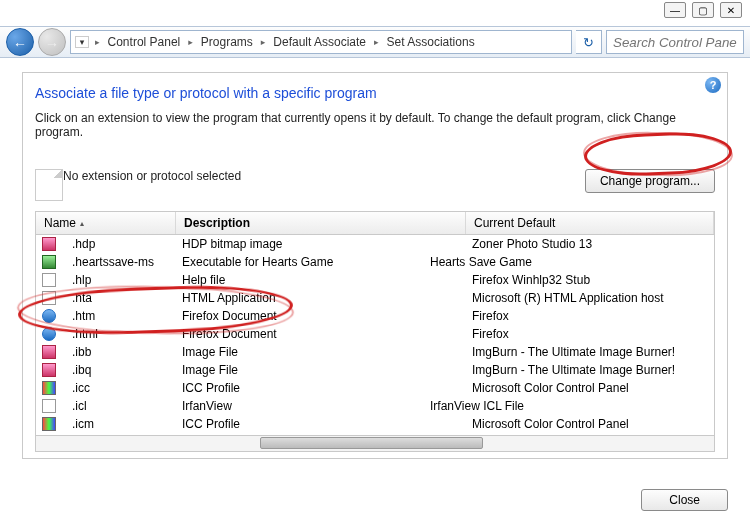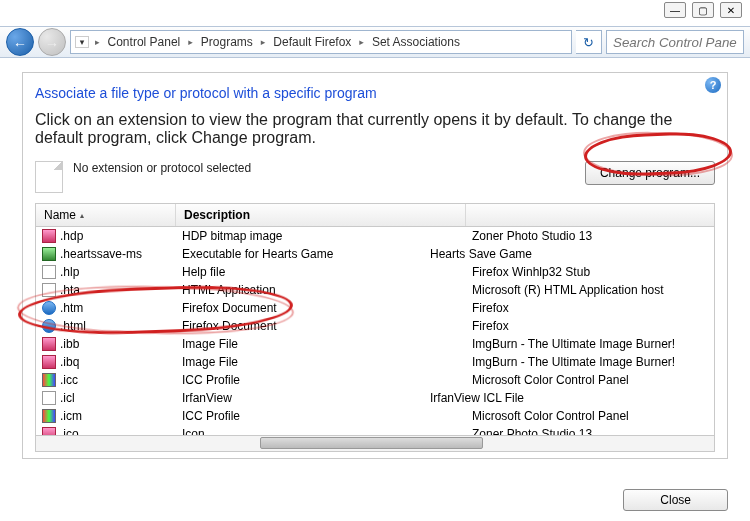--- a/index.html
+++ b/index.html
@@ -100,23 +100,23 @@
     width:16px; height:16px;
     border-radius:50%;
     background: radial-gradient(circle at 30% 30%, #7ab6f2, #1c6bc2);
     color:#fff; font-size:11px; font-weight:bold;
     display:flex; align-items:center; justify-content:center;
     cursor:pointer;
   }
   h1.title {
     color:#1d4ed8; font-size:14px; font-weight:normal; margin-bottom:10px;
   }
-  .instruction { font-size:16px; color:#222; margin-bottom:14px; }
+  .instruction { font-size:12px; color:#222; margin-bottom:30px; }
   .noext-row {
-    display:flex; align-items:flex-start; gap:10px; margin-bottom:10px;
+    display:flex; align-items:flex-start; gap:0; margin-bottom:10px;
   }
   .blank-file-icon {
     width:28px; height:32px;
     border:1px solid #ccc;
     background:#fff;
     position:relative;
   }
   .blank-file-icon::after{
     content:''; position:absolute; top:0; right:0;
     width:8px; height:8px;
@@ -160,21 +160,21 @@
   .tbody {
     flex:1; overflow-y:scroll;
     font-size:12px;
   }
   .row {
     display:flex;
     padding:2px 0;
     align-items:center;
     cursor:pointer;
   }
-  .cell.name { width:140px; padding-left:6px; display:flex; align-items:center; gap:4px; }
+  .cell.name { width:140px; padding-left:6px; display:flex; align-items:center; gap:16px; }
   .cell.desc { width:290px; padding-left:6px; }
   .cell.def  { flex:1; padding-left:6px; }
   .ficon { width:14px; height:14px; display:inline-block; border:1px solid #999; background:#fff; font-size:9px; line-height:12px; text-align:center; flex-shrink:0;}
   .ficon.blue { background: linear-gradient(#7ab6f2,#1c6bc2); border-color:#1c6bc2; border-radius:50%; }
   .ficon.img  { background: linear-gradient(#f9c,#c36); border-color:#a24; }
   .ficon.green{ background: linear-gradient(#9e9,#383); border-color:#262; }
   .ficon.rainbow{ background: linear-gradient(90deg,#f44,#4f4,#44f); border-color:#666;}
   .hscroll {
     height:16px; border-top:1px solid #c9c9c9;
     background:#f4f4f4;
@@ -184,21 +184,21 @@
     position:absolute; top:1px; left:33%; width:33%; height:12px;
     background:linear-gradient(#ddd,#bbb); border:1px solid #999; border-radius:2px;
   }
   
   .footer {
     position:absolute; bottom:10px; right:22px;
     display:flex; justify-content:flex-end;
     padding-top:8px;
   }
   .close-btn {
-    padding: 3px 36px;
+    padding: 3px 27px;
     font-size:12px;
     background: linear-gradient(#fdfdfd, #e8e8e8);
     border:1px solid #8a8a8a;
     border-radius:3px;
     cursor:pointer;
   }
   
   .annot {
     position:absolute;
     border:3px solid #d02020;
@@ -225,21 +225,21 @@
 <div class="navbar">
   <div class="nav-btn" title="Back">←</div>
   <div class="nav-btn disabled" title="Forward">→</div>
   <div class="breadcrumb">
     <span class="bc-dropdown">▾</span>
     <span class="bc-chev">▸</span>
     <span class="bc-seg">Control Panel</span>
     <span class="bc-chev">▸</span>
     <span class="bc-seg">Programs</span>
     <span class="bc-chev">▸</span>
-    <span class="bc-seg">Default Firefox</span>
+    <span class="bc-seg">Default Associate</span>
     <span class="bc-chev">▸</span>
     <span class="bc-seg">Set Associations</span>
   </div>
   <div class="refresh" title="Refresh">↻</div>
   <input class="searchbox" placeholder="Search Control Panel" style="">
 </div>
 
 <div class="panel">
   <div class="help-icon">?</div>
   <h1 class="title">Associate a file type or protocol with a specific program</h1>
@@ -251,20 +251,21 @@
     <button class="change-btn">Change program...</button>
   </div>
 
   <div class="table-wrap">
     <div class="thead">
       <div class="th name">
         <span>Name</span>
         <span class="sort-caret">▴</span>
       </div>
       <div class="th desc">Description</div>
+      <div class="th def">Current Default</div>
     </div>
     <div class="tbody" id="tbody">
         <div class="row">
           <div class="cell name">
             <span class="ficon img"></span>
             <span>.hdp</span>
           </div>
           <div class="cell desc">HDP bitmap image</div>
           <div class="cell def">Zoner Photo Studio 13</div>
         </div>

